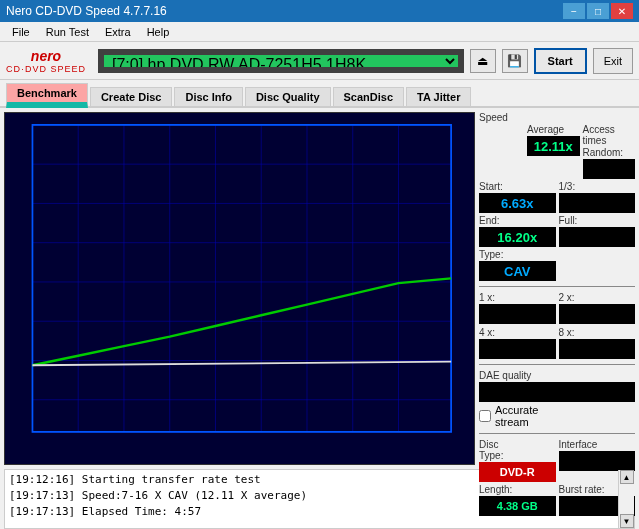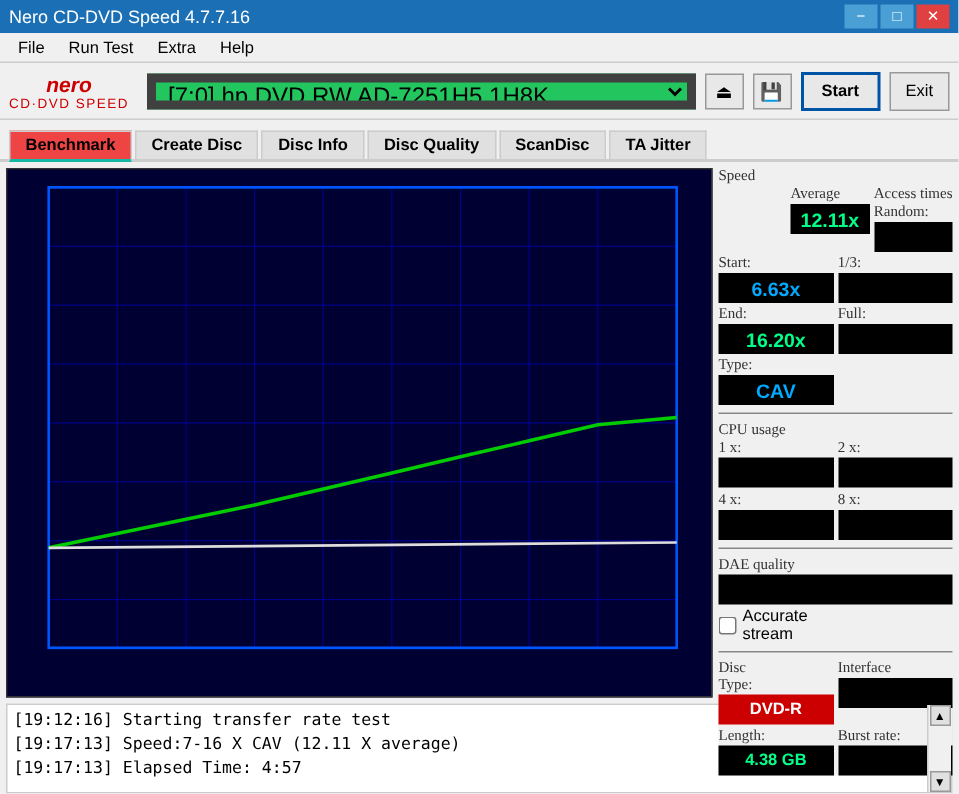--- a/index.html
+++ b/index.html
@@ -110,22 +110,22 @@
       padding: 3px 10px;
       font-size: 11px;
       cursor: pointer;
       border: 1px solid #ccc;
       border-bottom: none;
       background: #e0e0e0;
       margin-right: 2px;
       font-weight: bold;
     }
     .tab.active {
-      background: #ef4444;
-      border-bottom: 2px solid #14b8a6;
+      background: #fca5a5;
+      border-bottom: 6px solid #14b8a6;
       margin-bottom: -2px;
       z-index: 1;
       font-weight: bold;
     }
 
     
     .main-content {
       display: flex;
       height: calc(529px - 22px - 20px - 38px - 28px - 60px);
       background: #f0f0f0;
@@ -150,21 +150,20 @@
     }
 
     .panel-section {
       background: #f0f0f0;
     }
 
     .panel-label {
       font-size: 10px;
       color: #333;
       margin-bottom: 1px;
-      font-family: Liberation Serif, serif;
     }
 
     .panel-value {
       background: #000;
       color: #00aaff;
       font-size: 13px;
       font-weight: bold;
       text-align: center;
       padding: 2px 4px;
       min-height: 20px;
@@ -423,21 +422,20 @@
           <div class="panel-label">Type:</div>
           <div class="panel-value">CAV</div>
         </div>
         <div></div>
       </div>
     </div>
 
     <div class="divider-line"></div>
 
     <div class="panel-section">
-      <div class="panel-label">CPU usage</div>
       <div style="display:grid; grid-template-columns:1fr 1fr; gap:3px;">
         <div>
           <div class="panel-label">1 x:</div>
           <div class="panel-value" style="height:14px;"></div>
         </div>
         <div>
           <div class="panel-label">2 x:</div>
           <div class="panel-value" style="height:14px;"></div>
         </div>
         <div>

